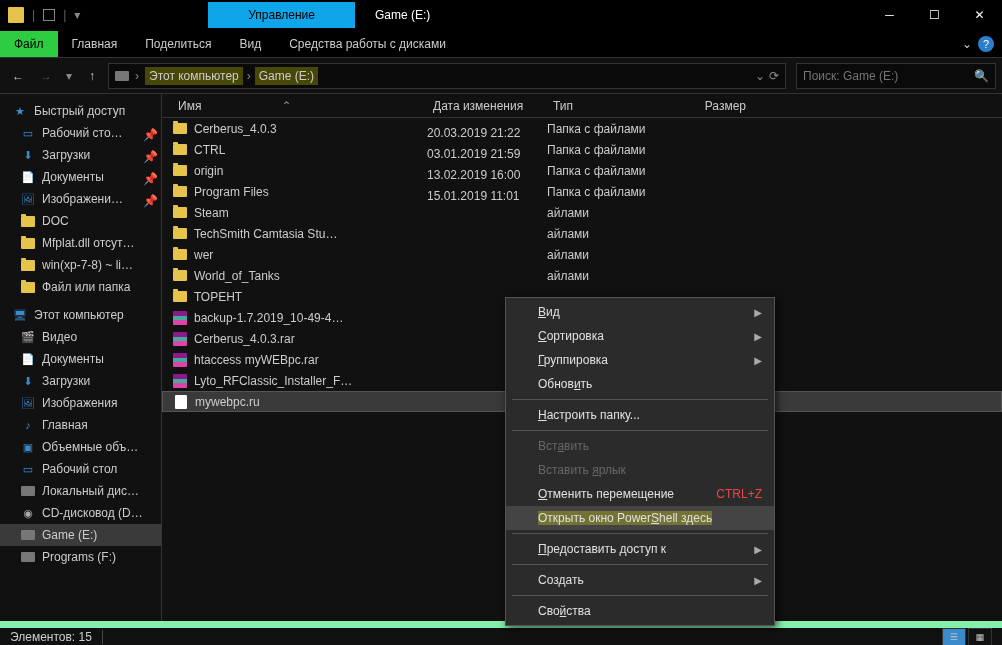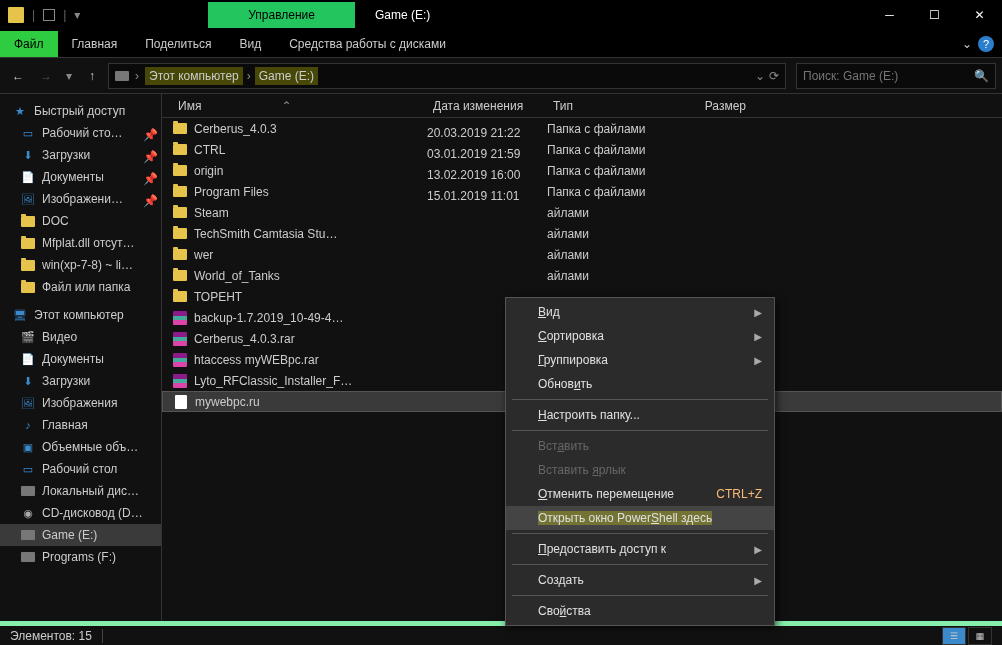--- a/index.html
+++ b/index.html
@@ -1,20 +1,20 @@
 <!DOCTYPE html>
 <html><head>
 <meta charset="utf-8">
 <style>
 * { margin: 0; padding: 0; box-sizing: border-box; font-family: "Segoe UI", Tahoma, sans-serif; font-size: 12px; }
 body { background: #1a1a1a; color: #ccc; width: 1002px; height: 645px; overflow: hidden; position: relative; }
 
 .titlebar { height: 30px; background: #000; display: flex; align-items: center; }
 .titlebar .left-icons { display: flex; align-items: center; gap: 8px; padding: 0 8px; }
-.titlebar .tab-manage { background: #22c55e; color: #000; padding: 4px 40px; font-size: 12px; margin: 0 auto 0 120px; height: 26px; display: flex; align-items: center; }
+.titlebar .tab-manage { background: #0ea5e9; color: #000; padding: 4px 40px; font-size: 12px; margin: 0 auto 0 120px; height: 26px; display: flex; align-items: center; }
 .titlebar .title-text { color: #fff; font-size: 12px; margin-left: 20px; flex: 1; }
 .titlebar .win-controls { display: flex; }
 .titlebar .win-btn { width: 45px; height: 30px; color: #fff; display: flex; align-items: center; justify-content: center; cursor: pointer; }
 
 .ribbon-tabs { height: 28px; background: #000; display: flex; align-items: center; border-bottom: 1px solid #333; position: relative; }
 .ribbon-tab { padding: 6px 14px; color: #ccc; cursor: pointer; font-size: 12px; }
 .ribbon-tab.file { background: #2ecc40; color: #000; padding: 6px 14px; }
 .ribbon-right { position: absolute; right: 8px; display: flex; align-items: center; gap: 6px; }
 
 .navbar { height: 36px; background: #111; display: flex; align-items: center; padding: 0 6px; gap: 4px; border-bottom: 1px solid #333; }
@@ -55,25 +55,25 @@
 .folder-ico:before { content: ''; position: absolute; top: -2px; left: 0; width: 5px; height: 2px; background: #e6c34a; border-radius: 1px 1px 0 0; }
 .rar-ico { width: 14px; height: 14px; background: linear-gradient(#8b1a8b 0 33%, #4a9 33% 66%, #d4a 66%); border-radius: 1px; }
 .file-ico { width: 12px; height: 14px; background: #fff; border-radius: 1px; }
 
 .context-menu { position: absolute; left: 343px; top: 203px; width: 270px; background: #2b2b2b; border: 1px solid #555; box-shadow: 2px 2px 8px rgba(0,0,0,0.7); z-index: 100; padding: 2px 0; }
 .ctx-item { display: flex; align-items: center; padding: 5px 12px 5px 32px; color: #e0e0e0; cursor: pointer; position: relative; font-size: 12px; }
 .ctx-item.disabled { color: #666; cursor: default; }
 .ctx-item.highlighted { background: #444; }
 .ctx-item .hl-text { background: rgba(255,255,0,0.25); }
 .ctx-arrow { margin-left: auto; color: #aaa; font-size: 10px; }
-.ctx-shortcut { margin-left: auto; color: #fdba74; }
+.ctx-shortcut { margin-left: auto; color: #ef4444; }
 .ctx-sep { height: 1px; background: #555; margin: 3px 6px; }
 .ctx-underline { text-decoration: underline; }
 
-.statusbar { height: 24px; background: #111; border-top: 5px solid #86efac; display: flex; align-items: center; padding: 0 10px; color: #ccc; font-size: 12px; }
+.statusbar { height: 24px; background: #111; border-top: 7px solid #86efac; display: flex; align-items: center; padding: 0 10px; color: #ccc; font-size: 12px; }
 .statusbar .view-btns { margin-left: auto; display: flex; gap: 2px; }
 .view-btn { width: 24px; height: 18px; border: 1px solid #333; background: #111; display: flex; align-items: center; justify-content: center; }
 .view-btn.active { background: #3a8acc; }
 
 .addr-right { margin-left: auto; display: flex; gap: 4px; color: #888; }
 .drive-ico { width: 14px; height: 10px; background: #777; border-radius: 1px; display: inline-block; }
 </style>
 </head>
 <body>
 

